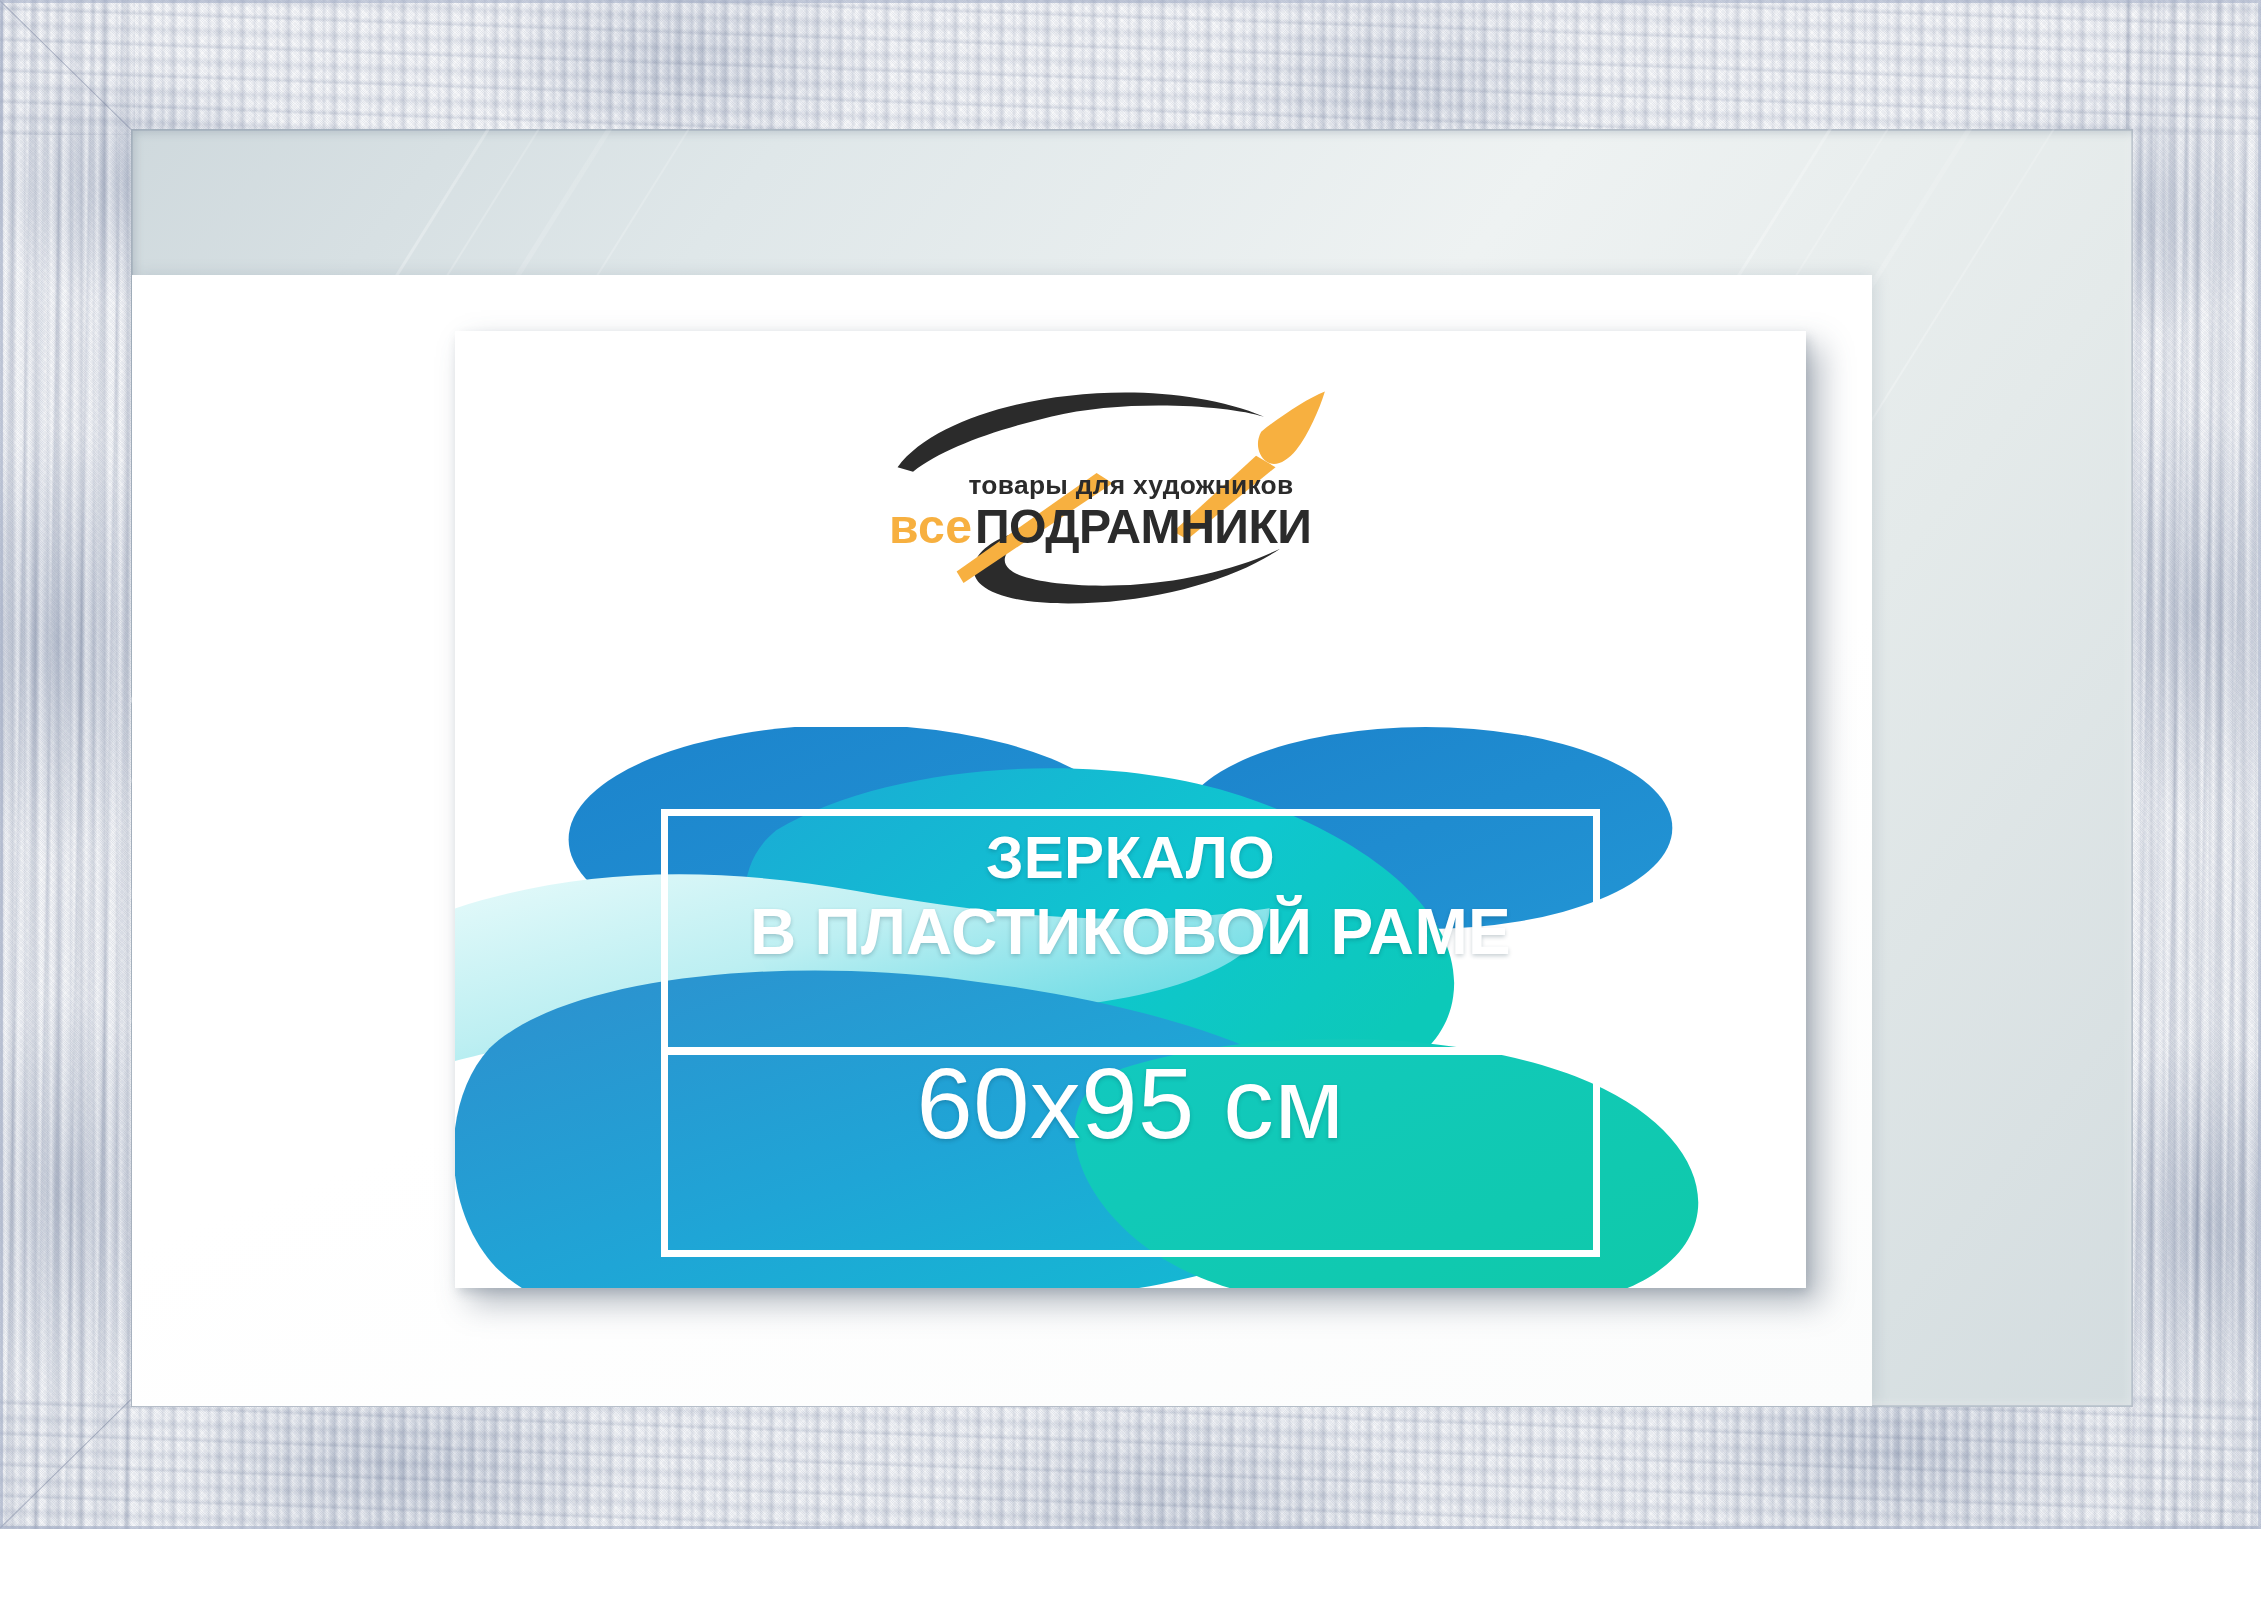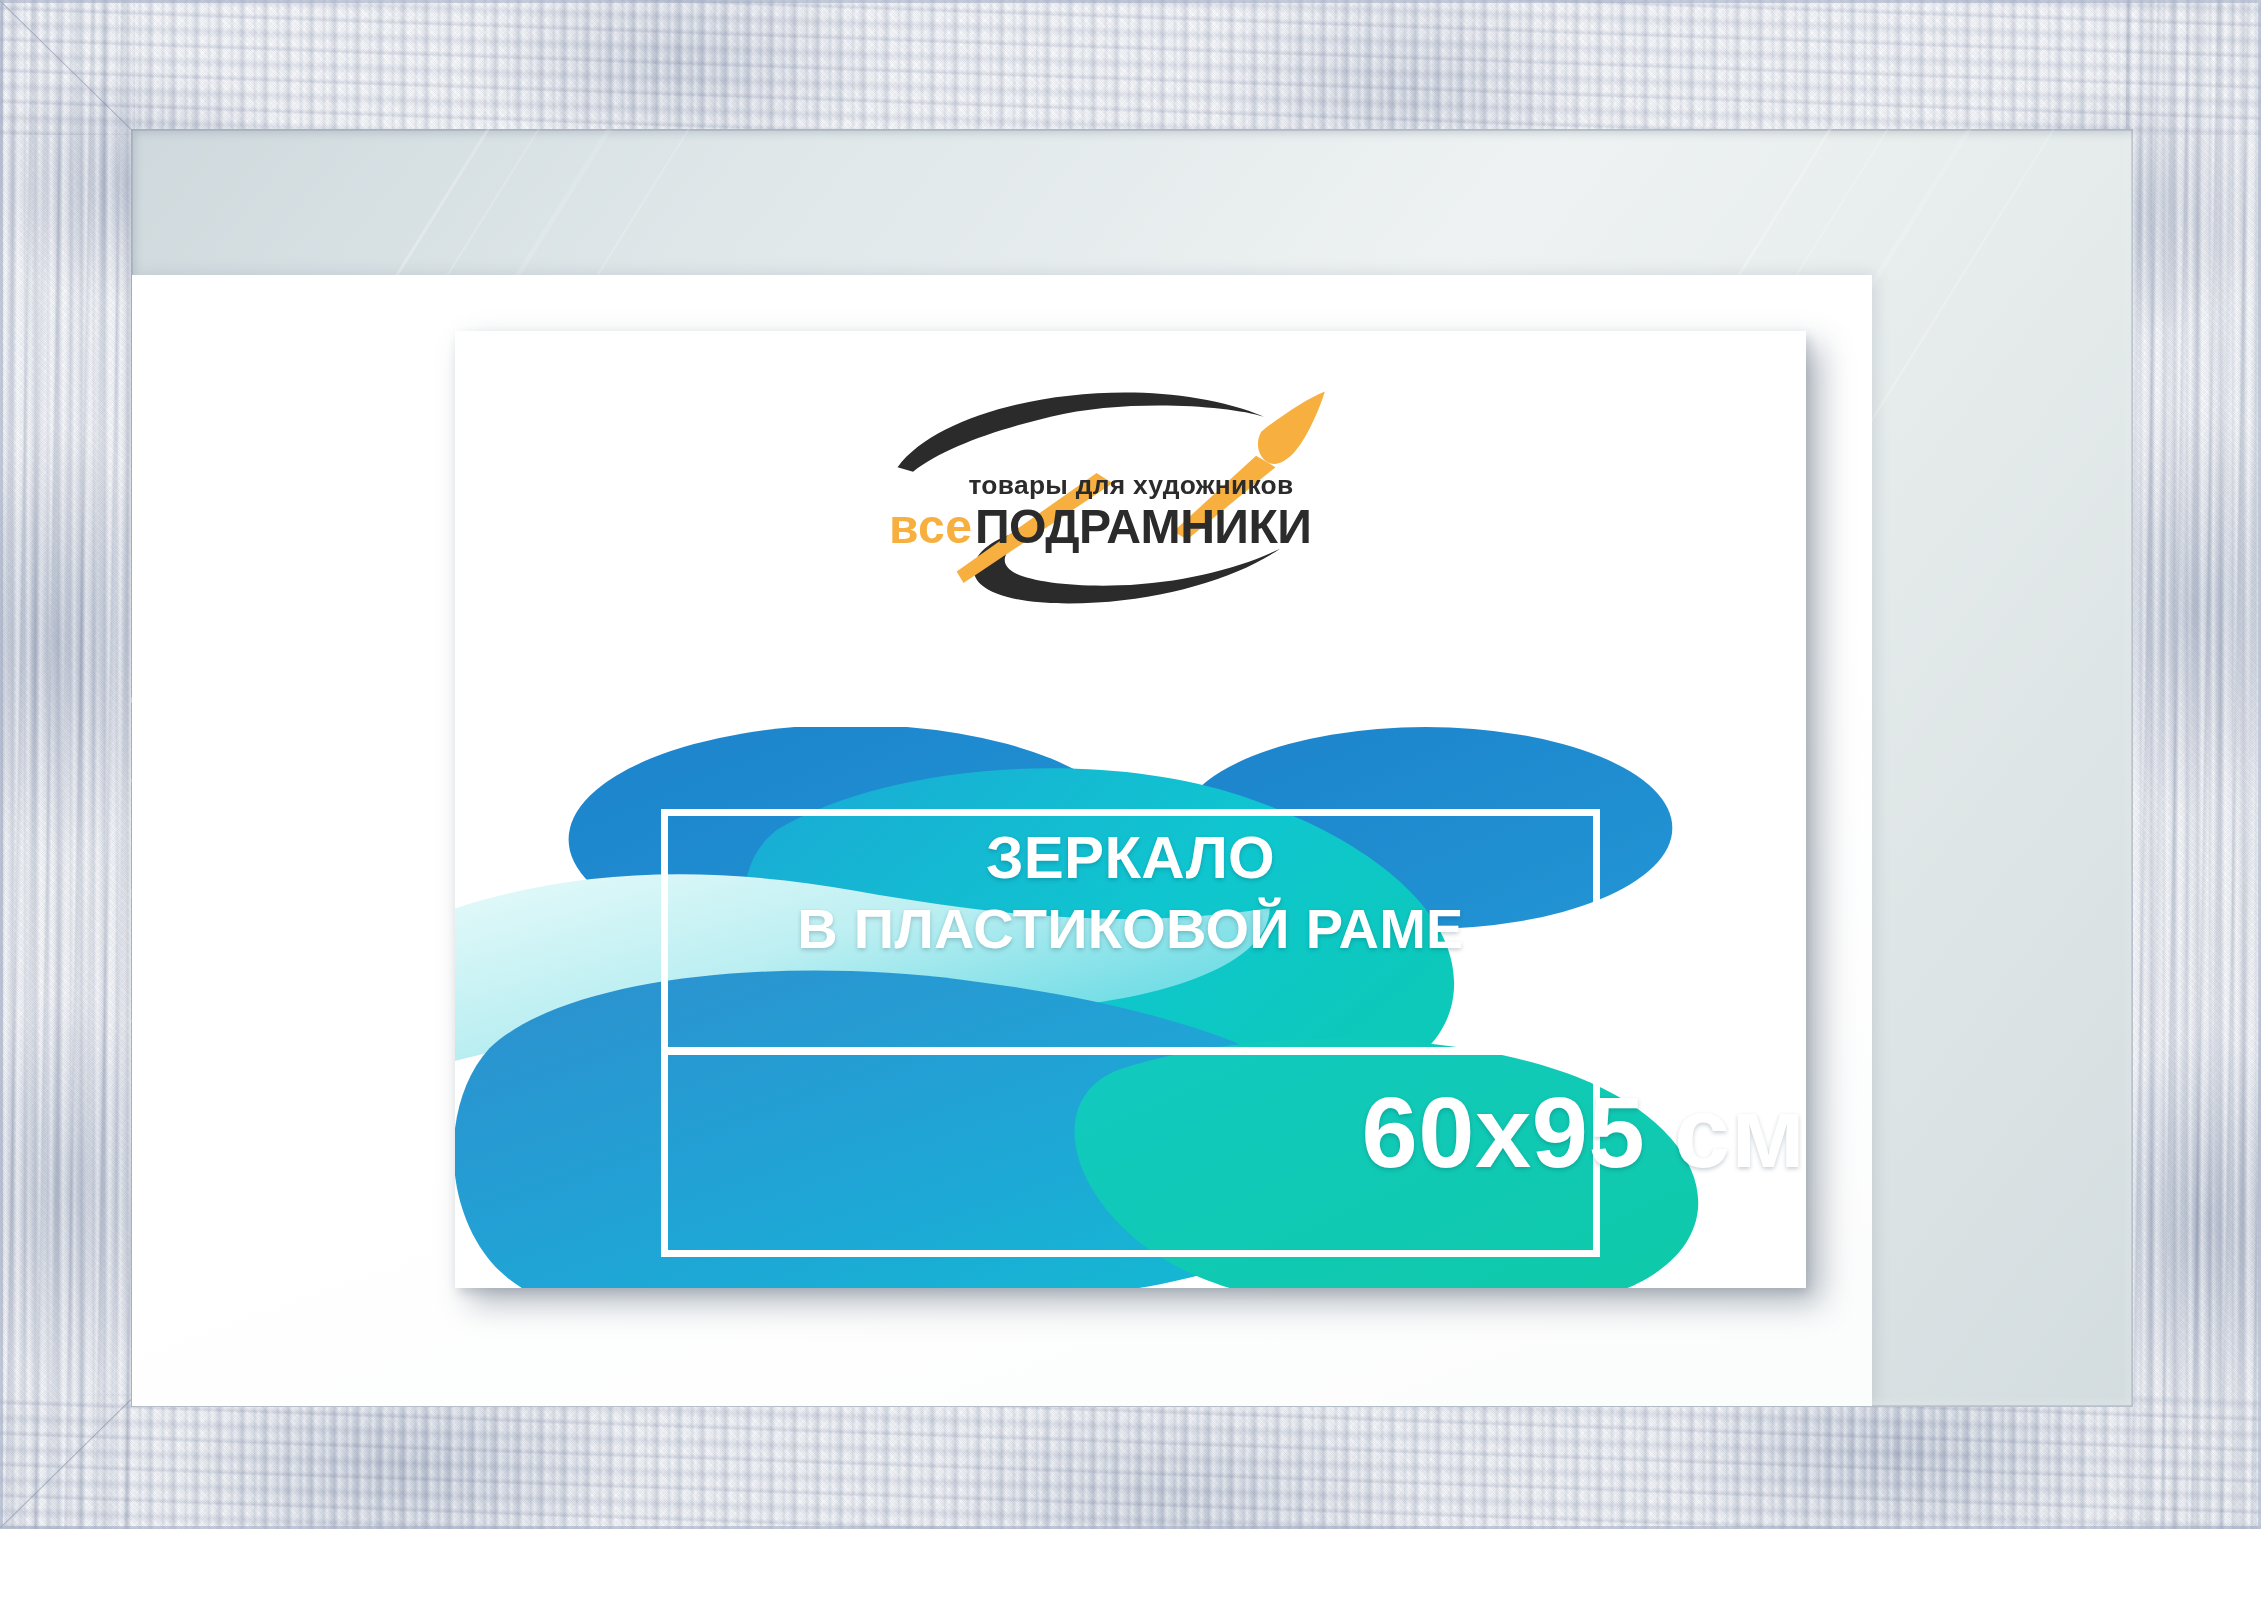--- a/index.html
+++ b/index.html
@@ -143,22 +143,22 @@
     position:absolute;
     left:206px;top:716px;width:939px;height:7.5px;
     background:#ffffff;pointer-events:none;
   }
 
   
   .tx{position:absolute;left:0;right:0;text-align:center;color:#fff;
       font-weight:700;letter-spacing:0.3px;
       text-shadow:0 1.7px 4px rgba(0,40,60,.22);}
   .tx-l1{top:495px;font-size:60px;line-height:1.06;}
-  .tx-l2{top:568px;font-size:56px;line-height:1.06;}
-  .tx-size{top:751px;font-size:101px;line-height:1.0;font-weight:700;letter-spacing:0.6px;text-align:right;}
+  .tx-l2{top:568px;font-size:64px;line-height:1.06;}
+  .tx-size{top:722px;font-size:101px;line-height:1.0;font-weight:400;letter-spacing:0.6px;}
 
 </style>
 </head>
 <body>
 
 <div id="stage">
 
   <div class="frame">
     <div class="frame-grain-h top"></div>
     <div class="frame-grain-h bottom"></div>

